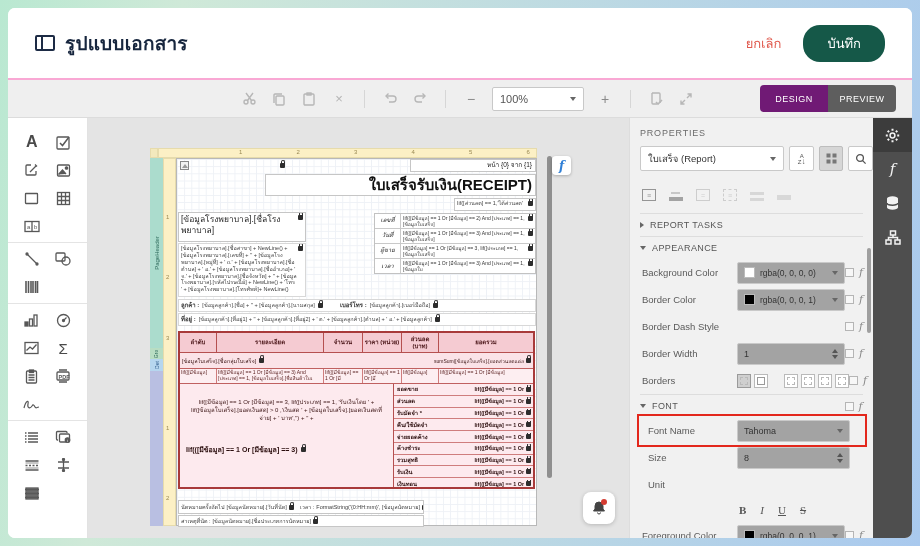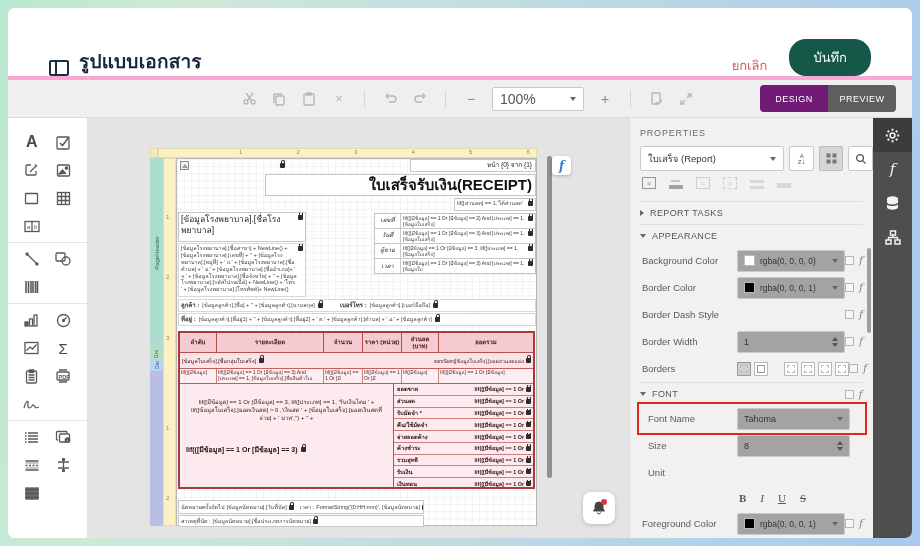--- a/index.html
+++ b/index.html
@@ -4,39 +4,39 @@
 <style>
   * { margin:0; padding:0; box-sizing:border-box; }
   html,body { width:920px; height:546px; overflow:hidden;
     font-family:"Liberation Sans","DejaVu Sans",sans-serif; }
   body { background:linear-gradient(100deg,#b9e8d1 0%,#cfe9d8 18%,#a9c9ee 100%); position:relative; }
 
   .app { position:absolute; left:8px; top:8px; width:904px; height:530px;
     background:#fff; border-radius:7px; overflow:hidden; display:flex; flex-direction:column; }
 
   
-  .app-header { height:72px; background:#fff; border-bottom:4px solid #f9a8d4;
-    display:flex; align-items:flex-end; padding:0 41px; flex:0 0 auto; }
+  .app-header { height:72px; background:#fff; border-bottom:2px solid #f9a8d4;
+    display:flex; align-items:center; padding:0 27px; flex:0 0 auto; }
   .doc-ico { width:20px; height:16px; border:2px solid #1d2b45; border-radius:2px; position:relative; margin-right:10px; }
   .doc-ico::before { content:''; position:absolute; left:4px; top:0; bottom:0; width:2px; background:#1d2b45; }
   .page-title { font-size:19px; font-weight:bold; color:#17263e; letter-spacing:.2px; }
   .hdr-spacer { flex:1; }
   .cancel-link { color:#e05a4e; font-size:13px; margin-right:22px; cursor:pointer; }
   .save-btn { background:#155848; color:#fff; font-size:13px; border:none; border-radius:17px;
     padding:8px 24px; cursor:pointer; }
 
   
   .toolbar { height:38px; background:#efefef; border-bottom:1px solid #dcdcdc;
     display:flex; align-items:center; position:relative; flex:0 0 auto; }
   .tb-center { position:absolute; left:232px; display:flex; align-items:center; gap:12px; }
   .tb-ic { width:18px; height:18px; display:flex; align-items:center; justify-content:center; color:#b4b4b4; }
   .tb-ic svg { stroke:#b7b7b7; fill:none; stroke-width:1.4; }
   .tb-div { width:1px; height:18px; background:#d6d6d6; margin:0 4px; }
   .zoom-box { width:92px; height:24px; background:#fff; border:1px solid #c8c8c8; border-radius:2px;
-    display:flex; align-items:center; padding:0 7px; font-size:14px; color:#555; }
+    display:flex; align-items:center; padding:0 7px; font-size:11px; color:#555; }
   .zoom-box .caret { margin-left:auto; }
   .caret { width:0; height:0; border-left:3.5px solid transparent; border-right:3.5px solid transparent;
     border-top:4px solid #666; }
   .seg-toggle { position:absolute; right:16px; top:5px; height:27px; display:flex; border-radius:4px; overflow:hidden; }
   .seg { width:68px; color:#fff; font-size:9px; letter-spacing:.5px; display:flex; align-items:center; justify-content:center; cursor:pointer; }
   .seg.design { background:#701a75; }
   .seg.preview { background:#5e5e5e; }
 
   
   .main { flex:1; display:flex; min-height:0; }
@@ -119,21 +119,21 @@
     font-weight:bold; font-size:12px; display:flex; align-items:center; justify-content:center; cursor:pointer; }
   .bell-btn { position:absolute; right:14px; bottom:14px; width:32px; height:32px; background:#fff; border-radius:8px;
     box-shadow:0 1px 4px rgba(0,0,0,.2); display:flex; align-items:center; justify-content:center; cursor:pointer; }
   .bell-btn svg { stroke:#444; fill:#444; }
   .bell-dot { position:absolute; top:7px; right:8px; width:6px; height:6px; background:#d43b31; border-radius:50%; }
 
   
   .props { width:244px; background:#f1f1f1; border-left:1px solid #ddd; padding:10px 0 0 10px;
     position:relative; font-size:10px; color:#555; overflow:hidden; }
   .props-title { font-size:9px; letter-spacing:.8px; color:#6b6b6b; margin-bottom:8px; }
-  .sel-row { display:flex; align-items:flex-end; gap:5px; margin-bottom:4px; }
+  .sel-row { display:flex; align-items:flex-end; gap:5px; margin-bottom:16px; }
   .sel-box { width:147px; height:25px; background:#fff; border:1px solid #c9c9c9; border-radius:2px;
     display:flex; align-items:center; padding:0 7px; font-size:9.5px; color:#333; cursor:pointer; }
   .sel-box .caret { margin-left:auto; }
   .mini-btn { width:25px; height:25px; border:1px solid #c9c9c9; border-radius:2px; background:#fff;
     display:flex; align-items:center; justify-content:center; cursor:pointer; }
   .mini-btn.active { background:#d6d6d6; border-color:#bdbdbd; }
   .sortaz { font-size:6px; line-height:6px; color:#555; text-align:center; }
   .cat-row { display:flex; gap:13px; align-items:center; margin:4px 2px 10px; height:16px; }
   .cat-ic { width:14px; height:12px; opacity:.75; }
   .divider { height:1px; background:#ddd; margin:0 10px 0 0; }

